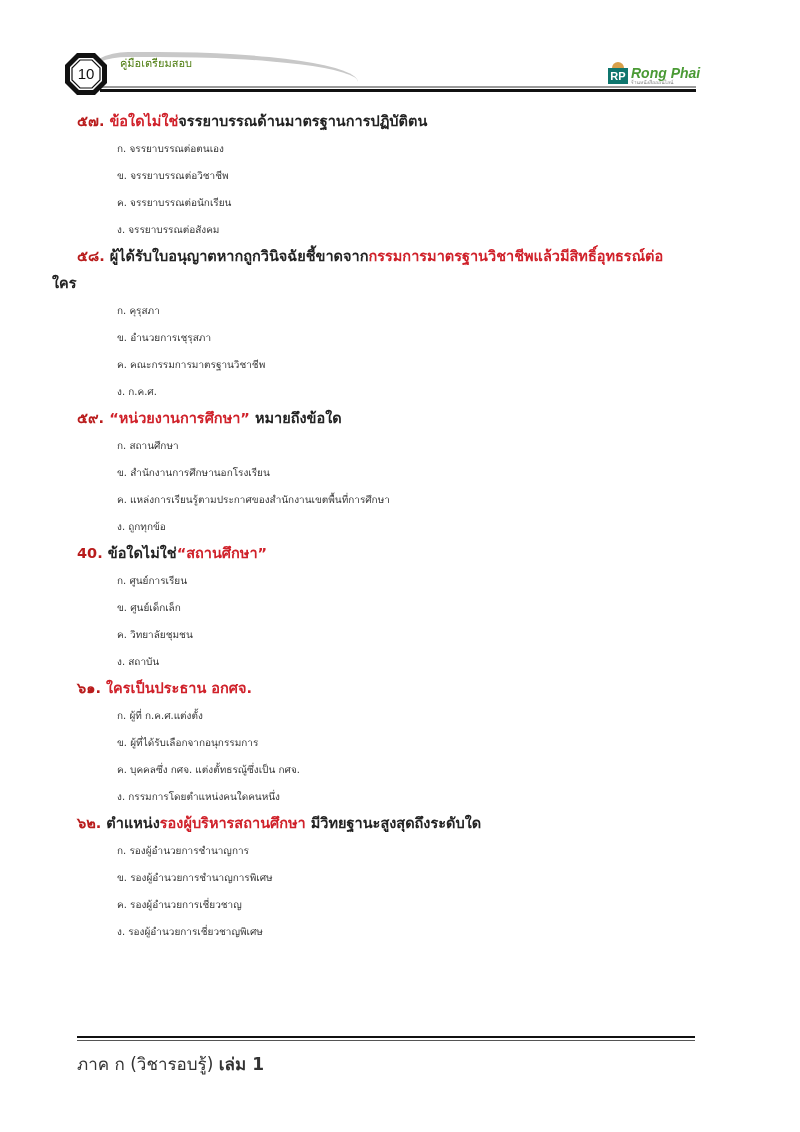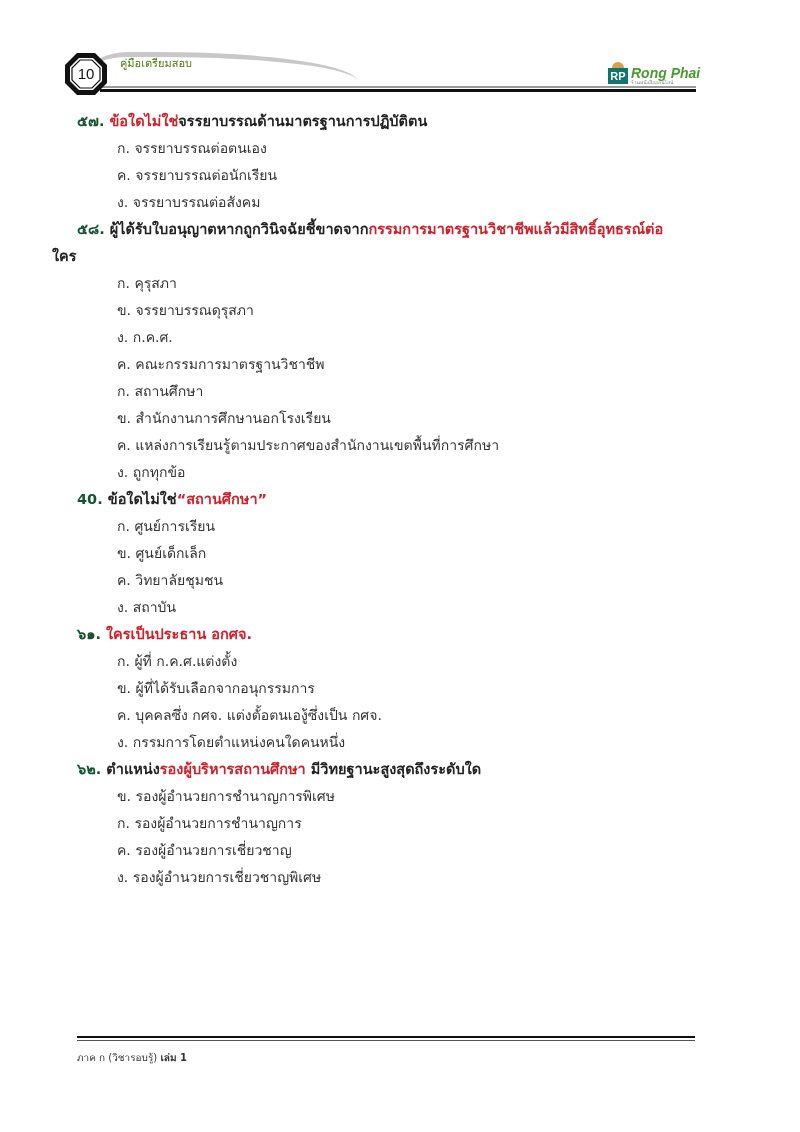--- a/index.html
+++ b/index.html
@@ -138,28 +138,28 @@
       margin: 0;
     }
     .q-line {
       font-size: 14.5px;
       font-weight: bold;
       line-height: 27px;
       color: #222;
       white-space: nowrap;
     }
     .q-num {
-      color: #14532d;
+      color: #b91c1c;
     }
     .red {
       color: #d0212a;
     }
     .choice {
       padding-left: 40px;
-      font-size: 14px;
+      font-size: 10px;
       line-height: 27px;
       color: #333;
       white-space: nowrap;
     }
 
     
     .footer-line-1 {
       position: absolute;
       left: 77px;
       top: 1036px;
@@ -172,21 +172,21 @@
       left: 77px;
       top: 1040px;
       width: 618px;
       height: 1px;
       background: #555;
     }
     .footer-text {
       position: absolute;
       left: 77px;
       top: 1050px;
-      font-size: 10px;
+      font-size: 17px;
       color: #333;
     }
     .footer-text .vol {
       font-weight: bold;
     }
   </style>
 </head>
 <body>
 
 <div class="header">
@@ -214,39 +214,44 @@
 </div>
 
 <div class="content">
 
   <div class="question">
     <div class="q-line">
       <span class="q-num">๕๗.</span>
       <span class="red">ข้อใดไม่ใช่</span><span>จรรยาบรรณด้านมาตรฐานการปฏิบัติตน</span>
     </div>
     <div class="choice">ก. จรรยาบรรณต่อตนเอง</div>
+    <div class="choice">ข. จรรยาบรรณต่อวิชาชีพ</div>
     <div class="choice">ค. จรรยาบรรณต่อนักเรียน</div>
     <div class="choice">ง. จรรยาบรรณต่อสังคม</div>
   </div>
 
   <div class="question">
     <div class="q-line">
       <span class="q-num">๕๘.</span>
       <span>ผู้ได้รับใบอนุญาตหากถูกวินิจฉัยชี้ขาดจาก</span><span class="red">กรรมการมาตรฐานวิชาชีพแล้วมีสิทธิ์อุทธรณ์ต่อ</span>
     </div>
     <div class="q-line" style="margin-left:-25px;">
       <span>ใคร</span>
     </div>
     <div class="choice">ก. คุรุสภา</div>
-    <div class="choice">ข. จรรยาบรรณดุรุสภา</div>
+    <div class="choice">ข. อำนวยการเชุรุสภา</div>
+    <div class="choice">ค. คณะกรรมการมาตรฐานวิชาชีพ</div>
     <div class="choice">ง. ก.ค.ศ.</div>
-    <div class="choice">ค. คณะกรรมการมาตรฐานวิชาชีพ</div>
-  </div>
-
-  <div class="question">
+  </div>
+
+  <div class="question">
+    <div class="q-line">
+      <span class="q-num">๕๙.</span>
+      <span class="red">“หน่วยงานการศึกษา”</span><span> หมายถึงข้อใด</span>
+    </div>
     <div class="choice">ก. สถานศึกษา</div>
     <div class="choice">ข. สำนักงานการศึกษานอกโรงเรียน</div>
     <div class="choice">ค. แหล่งการเรียนรู้ตามประกาศของสำนักงานเขตพื้นที่การศึกษา</div>
     <div class="choice">ง. ถูกทุกข้อ</div>
   </div>
 
   <div class="question">
     <div class="q-line">
       <span class="q-num">40.</span>
       <span>ข้อใดไม่ใช่</span><span class="red">“สถานศึกษา”</span>
@@ -257,31 +262,31 @@
     <div class="choice">ง. สถาบัน</div>
   </div>
 
   <div class="question">
     <div class="q-line">
       <span class="q-num">๖๑.</span>
       <span class="red">ใครเป็นประธาน อกศจ.</span>
     </div>
     <div class="choice">ก. ผู้ที่ ก.ค.ศ.แต่งตั้ง</div>
     <div class="choice">ข. ผู้ที่ได้รับเลือกจากอนุกรรมการ</div>
-    <div class="choice">ค. บุคคลซึ่ง กศจ. แต่งตั้อตนเองู้ซึ่งเป็น กศจ.</div>
+    <div class="choice">ค. บุคคลซึ่ง กศจ. แต่งตั้ทธรณู้ซึ่งเป็น กศจ.</div>
     <div class="choice">ง. กรรมการโดยตำแหน่งคนใดคนหนึ่ง</div>
   </div>
 
   <div class="question">
     <div class="q-line">
       <span class="q-num">๖๒.</span>
       <span>ตำแหน่ง</span><span class="red">รองผู้บริหารสถานศึกษา</span><span> มีวิทยฐานะสูงสุดถึงระดับใด</span>
     </div>
+    <div class="choice">ก. รองผู้อำนวยการชำนาญการ</div>
     <div class="choice">ข. รองผู้อำนวยการชำนาญการพิเศษ</div>
-    <div class="choice">ก. รองผู้อำนวยการชำนาญการ</div>
     <div class="choice">ค. รองผู้อำนวยการเชี่ยวชาญ</div>
     <div class="choice">ง. รองผู้อำนวยการเชี่ยวชาญพิเศษ</div>
   </div>
 
 </div>
 
 <div class="footer-line-1"></div>
 <div class="footer-line-2"></div>
 <div class="footer-text">
   <span>ภาค ก (วิชารอบรู้)</span>

